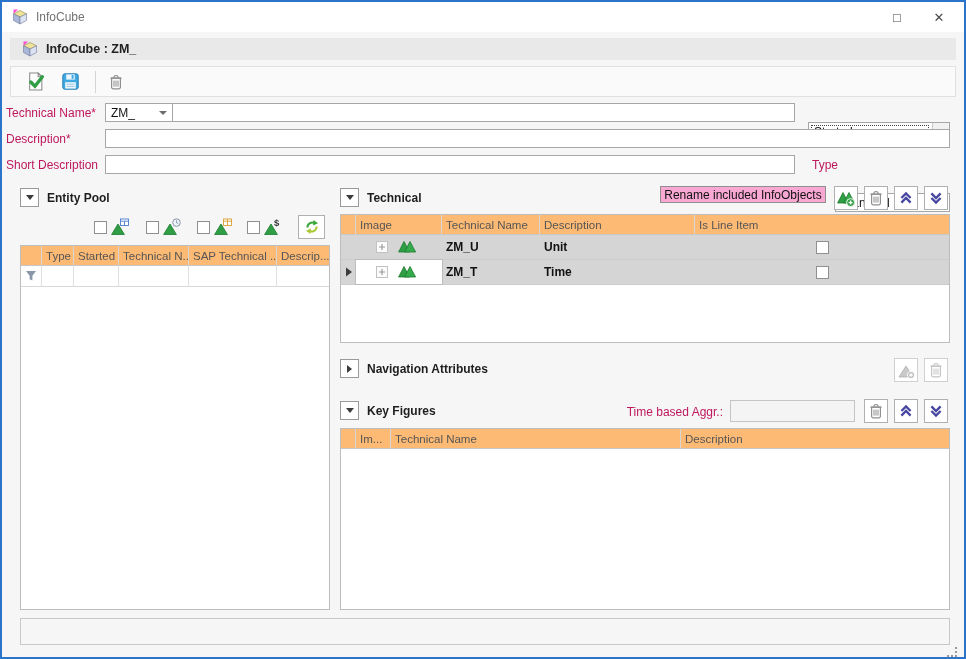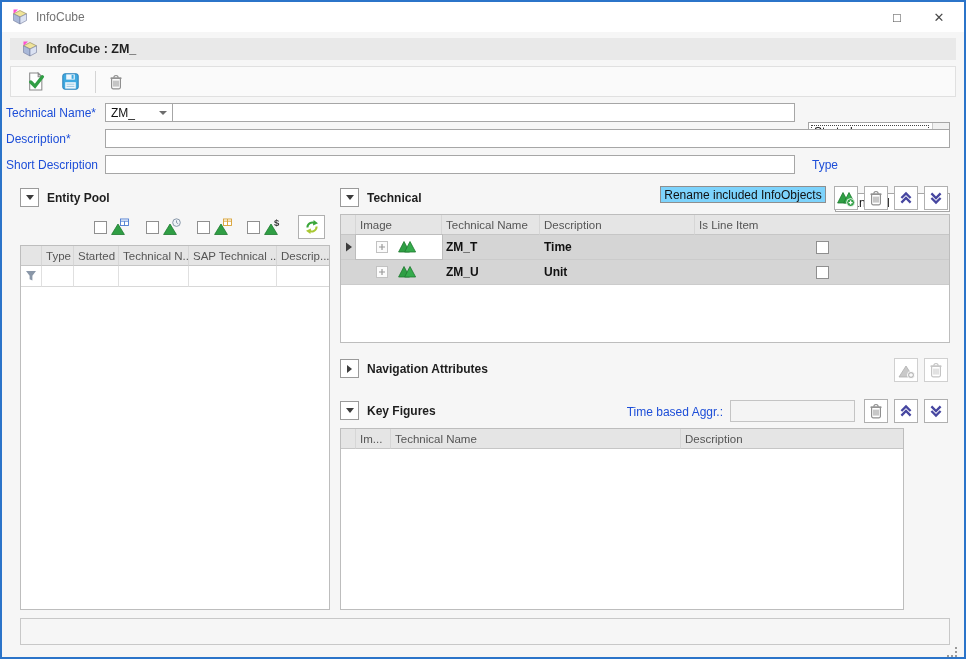--- a/index.html
+++ b/index.html
@@ -16,50 +16,50 @@
              font-size:13px; color:#4a4a4a; cursor:default; }
 
   .content-bg { position:absolute; left:2px; top:32px; right:2px; bottom:2px; background:#f6f6f6; }
 
   .header-strip { background:#e9e9e9; display:flex; align-items:center; }
   .header-strip .ttl { font-weight:bold; font-size:12.5px; color:#222; margin-left:8px; }
 
   .toolbar { background:#fafafa; border:1px solid #e0e0e0; display:flex; align-items:center; }
   .tb-sep { width:1px; height:22px; background:#d4d4d4; }
 
-  .lbl { font-size:12px; color:#1d4ed8; white-space:nowrap; }
+  .lbl { font-size:12px; color:#be185d; white-space:nowrap; }
   .input { border:1px solid #a6a6a6; background:#fff; height:19px; font-size:12px; padding:0 4px;
            font-family:inherit; outline:none; }
   .combo { border:1px solid #a6a6a6; background:#fff; height:19px; display:flex; align-items:center;
            padding-left:5px; font-size:12px; color:#111; position:relative; }
   .caret { width:0; height:0; border-left:4px solid transparent; border-right:4px solid transparent;
            border-top:4px solid #6d6d6d; margin-left:auto; margin-right:5px; }
   .combo.split .caret-zone { margin-left:auto; width:17px; align-self:stretch; background:#f1f1f1;
            border-left:1px solid #c9c9c9; display:flex; align-items:center; justify-content:center; }
   .combo.split .caret { margin:0; }
   .focus-dotted { position:absolute; left:2px; top:2px; bottom:2px; right:20px; border:1px dotted #444; pointer-events:none; }
 
   .panel-toggle { width:19px; height:19px; background:#fff; border:1px solid #9a9a9a; display:flex;
                   align-items:center; justify-content:center; }
   .tri-down { width:0; height:0; border-left:4px solid transparent; border-right:4px solid transparent; border-top:5px solid #3c3c3c; }
   .tri-right { width:0; height:0; border-top:4px solid transparent; border-bottom:4px solid transparent; border-left:5px solid #3c3c3c; }
   .panel-title { font-weight:bold; font-size:12px; color:#1e1e1e; white-space:nowrap; }
 
   .iconbtn { width:24px; height:24px; background:#fff; border:1px solid #b0b0b0; display:flex;
              align-items:center; justify-content:center; }
   .iconbtn.disabled { border-color:#d0d0d0; }
-  .push-btn { height:17px; background:#7dd3fc; border:1px solid #8f8f8f; font-family:inherit; font-size:12px;
+  .push-btn { height:17px; background:#f9a8d4; border:1px solid #8f8f8f; font-family:inherit; font-size:12px;
               color:#111; display:flex; align-items:center; justify-content:center; }
 
   .checkbox { width:13px; height:13px; background:#fff; border:1px solid #8f8f8f; }
 
   .table { background:#fff; border:1px solid #bdbdbd; overflow:hidden; }
   .grid { display:grid; }
   .hcell { font-size:11.5px; color:#555; padding:4px 4px 3px 4px; border-right:1px solid #d6d6d6;
-           background:#e5e5e5; border-bottom:1px solid #c6c6c6; overflow:hidden; white-space:nowrap; }
+           background:#fdba74; border-bottom:1px solid #c6c6c6; overflow:hidden; white-space:nowrap; }
   .hcell.noline { border-right:none; }
   .fcell { border-right:1px solid #e0e0e0; border-bottom:1px solid #d8d8d8; height:21px; background:#fff;
            display:flex; align-items:center; justify-content:center; }
 
   .dim-head { grid-template-columns:15px 86px 98px 155px 1fr; }
   .dim-row { grid-template-columns:15px 86px 98px 155px 1fr; height:25px; background:#d5d5d5;
              border-bottom:1px solid #cbcbcb; align-items:center; }
   .dim-name { font-weight:bold; font-size:12px; color:#111; padding-left:4px; white-space:nowrap; }
   .img-cell { display:flex; align-items:center; height:100%; }
   .img-cell.focused { background:#fff; outline:1px solid #bdbdbd; }
@@ -310,61 +310,61 @@
   <div class="abs table" style="left:340px;top:214px;width:610px;height:129px">
     <div class="grid dim-head">
       <div class="hcell"></div>
       <div class="hcell">Image</div>
       <div class="hcell">Technical Name</div>
       <div class="hcell">Description</div>
       <div class="hcell noline">Is Line Item</div>
     </div>
 
     <div class="grid dim-row">
-      <div class="row-ind">
-        <svg width="8" height="10" viewBox="0 0 8 10">
-            <use href="#ico-row-arrow"></use>
-          </svg>
-      </div>
-      <div class="img-cell focused">
-        <span class="expander">
-          <svg width="10" height="10" viewBox="0 0 10 10">
-              <use href="#ico-plus-small"></use>
-            </svg>
-        </span>
-        <svg style="margin-left:10px" width="18" height="18" viewBox="0 0 18 18">
-            <use href="#ico-dim"></use>
-          </svg>
-      </div>
-      <div class="dim-name">ZM_T</div>
-      <div class="dim-name">Time</div>
-      <div style="display:flex;justify-content:center">
-        <span class="checkbox"></span>
-      </div>
-    </div>
-
-    <div class="grid dim-row">
       <div class="row-ind"></div>
       <div class="img-cell">
         <span class="expander">
           <svg width="10" height="10" viewBox="0 0 10 10">
               <use href="#ico-plus-small"></use>
             </svg>
         </span>
         <svg style="margin-left:10px" width="18" height="18" viewBox="0 0 18 18">
             <use href="#ico-dim"></use>
           </svg>
       </div>
       <div class="dim-name">ZM_U</div>
       <div class="dim-name">Unit</div>
       <div style="display:flex;justify-content:center">
         <span class="checkbox"></span>
       </div>
     </div>
 
+    <div class="grid dim-row">
+      <div class="row-ind">
+        <svg width="8" height="10" viewBox="0 0 8 10">
+            <use href="#ico-row-arrow"></use>
+          </svg>
+      </div>
+      <div class="img-cell focused">
+        <span class="expander">
+          <svg width="10" height="10" viewBox="0 0 10 10">
+              <use href="#ico-plus-small"></use>
+            </svg>
+        </span>
+        <svg style="margin-left:10px" width="18" height="18" viewBox="0 0 18 18">
+            <use href="#ico-dim"></use>
+          </svg>
+      </div>
+      <div class="dim-name">ZM_T</div>
+      <div class="dim-name">Time</div>
+      <div style="display:flex;justify-content:center">
+        <span class="checkbox"></span>
+      </div>
+    </div>
+
   </div>
 
   <div class="abs panel-toggle" style="left:340px;top:359px">
     <span class="tri-right"></span>
   </div>
   <div class="abs panel-title" style="left:367px;top:362px">Navigation Attributes</div>
   <div class="abs iconbtn disabled" style="left:894px;top:358px">
     <svg width="17" height="17" viewBox="0 0 17 17">
         <use href="#ico-attr-add-gray"></use>
       </svg>
@@ -390,21 +390,21 @@
     <svg width="14" height="14" viewBox="0 0 14 14">
         <use href="#ico-chev-up"></use>
       </svg>
   </div>
   <div class="abs iconbtn" style="left:924px;top:399px">
     <svg width="14" height="14" viewBox="0 0 14 14">
         <use href="#ico-chev-down"></use>
       </svg>
   </div>
 
-  <div class="abs table" style="left:340px;top:428px;width:564px;height:182px">
+  <div class="abs table" style="left:340px;top:428px;width:610px;height:182px">
     <div class="grid kf-head">
       <div class="hcell"></div>
       <div class="hcell">Im...</div>
       <div class="hcell">Technical Name</div>
       <div class="hcell noline">Description</div>
     </div>
   </div>
 
   <div class="abs bottom-strip" style="left:20px;top:618px;width:930px;height:27px"></div>
 

